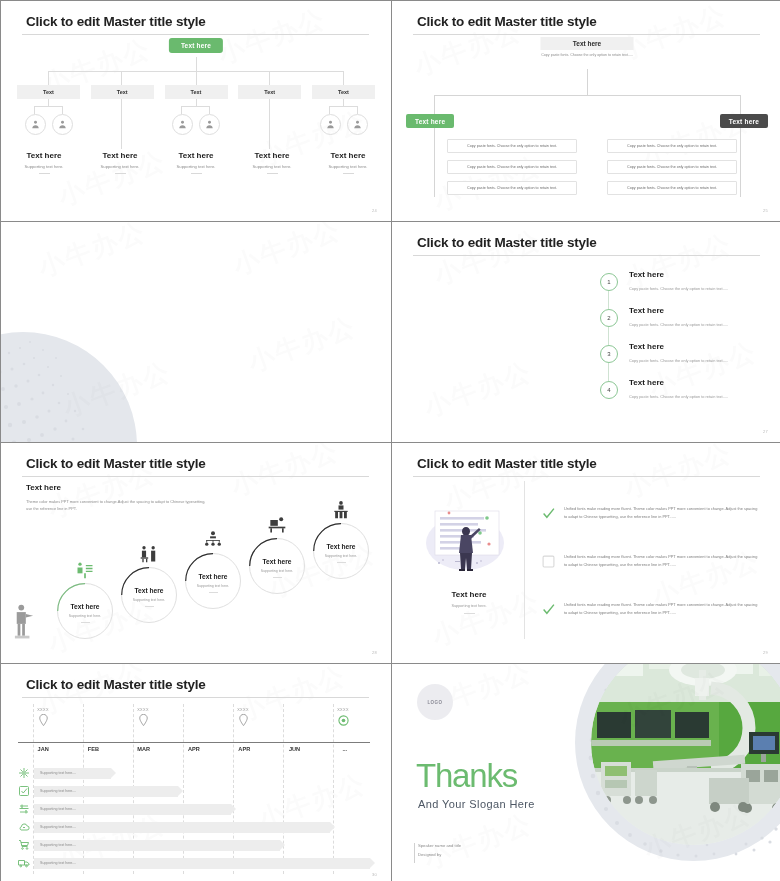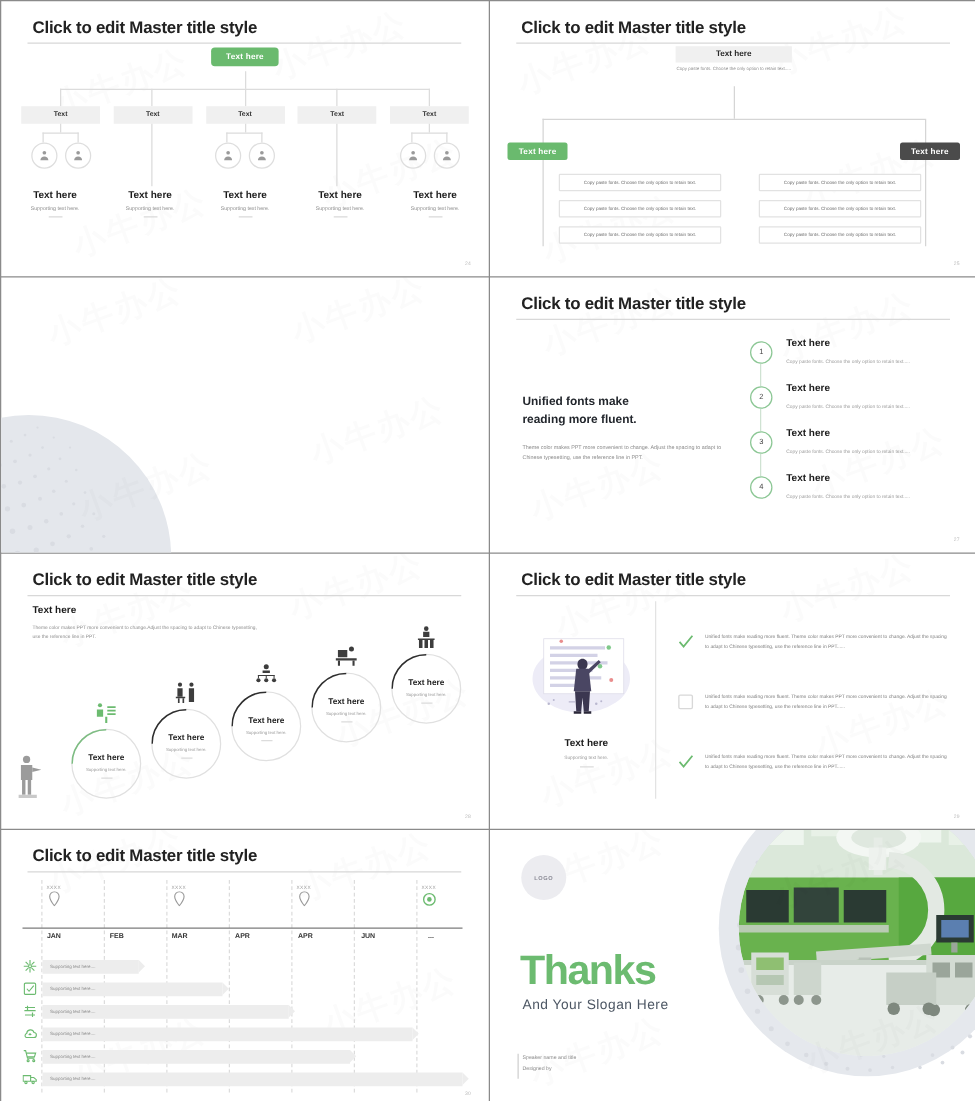--- a/index.html
+++ b/index.html
@@ -219,21 +219,21 @@
   
   .s8-logo{
     position:absolute; left:25px; top:20px;
     width:36px;height:36px;border-radius:50%;
     background:#ececf0;
     display:flex;align-items:center;justify-content:center;
     font-size:4.5px;font-weight:bold;color:#8b8b96;letter-spacing:.5px;
   }
   .s8-thanks{
     position:absolute; left:24px; top:95px;
-    font-size:33px;font-weight:bold;color:#6cbb70;
+    font-size:33px;font-weight:normal;color:#6cbb70;
     letter-spacing:-1.2px; line-height:1;
   }
   .s8-slogan{
     position:absolute; left:26px; top:134px;
     font-size:11px;color:#4d5764;letter-spacing:.4px;
   }
   .s8-foot{ position:absolute; left:26px; top:178px; }
   .s8-foot .l{ position:absolute; left:-4px; top:1px; width:1px;height:20px;background:#d0d0d0; }
   .s8-foot div{ font-size:4.2px;color:#8b8b8b;line-height:2.1; }
   .s8-photo{
@@ -491,25 +491,20 @@
   <div class="slide">
     <div class="wm">
       <span style="left:40px;top:18px;">小牛办公</span>
       <span style="left:230px;top:22px;">小牛办公</span>
       <span style="left:255px;top:130px;">小牛办公</span>
       <span style="left:30px;top:150px;">小牛办公</span>
     </div>
     <div class="title">Click to edit Master title style</div>
     <div class="title-rule"></div>
 
-    <div class="s4-left">
-      <div class="h">Unified fonts make</div>
-      <div class="h">reading more fluent.</div>
-      <div class="p">Theme color makes PPT more convenient to change. Adjust the spacing to adapt to Chinese typesetting, use the reference line in PPT.</div>
-    </div>
 
     <div class="s4-list">
       <div class="s4-row">
         <div class="s4-circ">1</div>
         <div class="s4-conn"></div>
         <div class="s4-txt">
           <div class="h">Text here</div>
           <div class="p">Copy paste fonts. Choose the only option to retain text.....</div>
         </div>
       </div>

